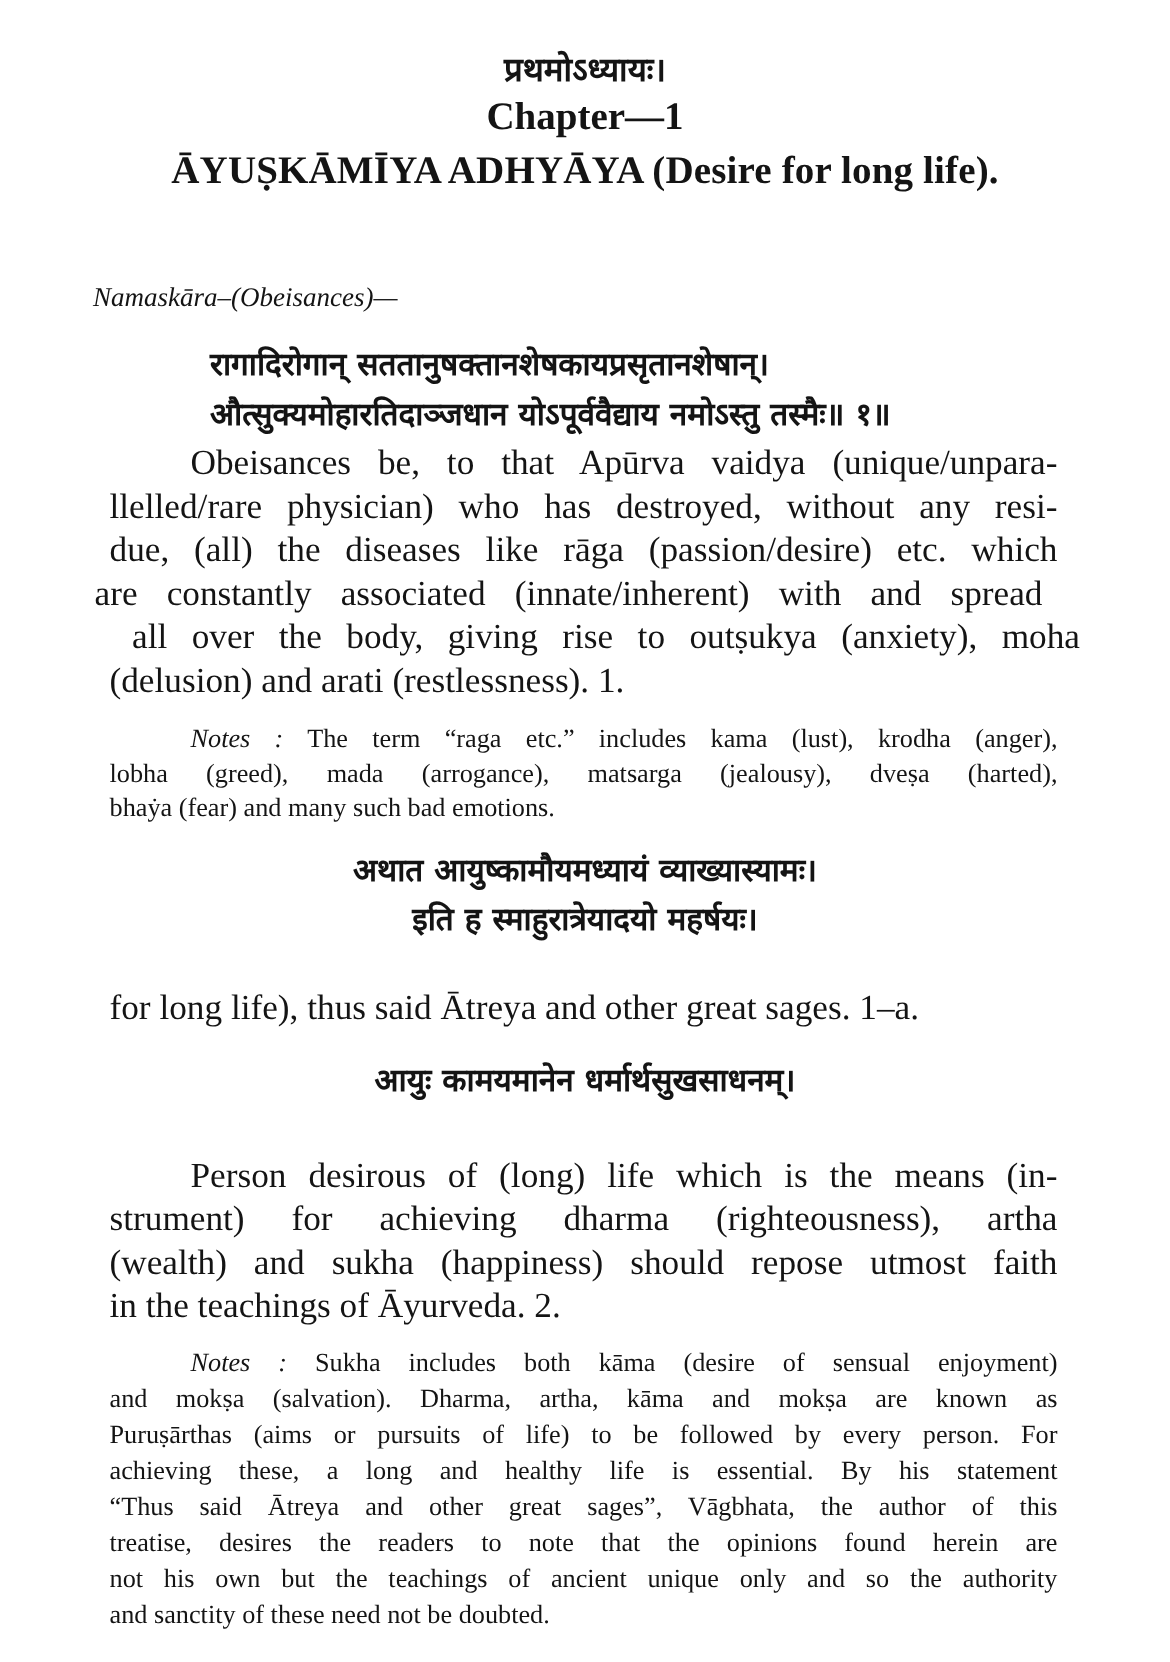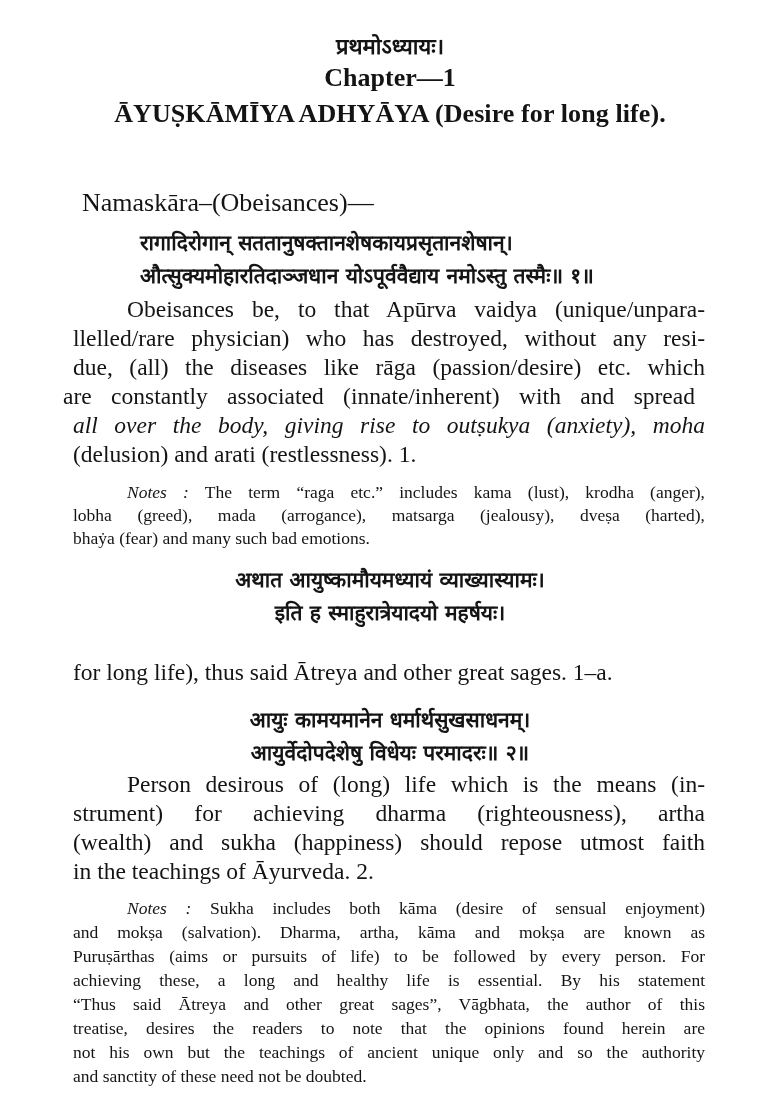--- a/index.html
+++ b/index.html
@@ -6,21 +6,21 @@
   body {
     width: 780px; height: 1108px; overflow: hidden; position: relative;
     font-family: "Liberation Serif", "DejaVu Serif", serif; color: #141414;
   }
   .page { position: absolute; left: 0; top: 0; width: 780px; height: 887px; }
   .center { position: absolute; left: 0; width: 780px; text-align: center; white-space: nowrap; }
   .line { position: absolute; white-space: nowrap; }
   .sk-title { top: 30px; font-size: 22px; font-weight: bold; font-family: "DejaVu Sans", sans-serif; }
   .chapter { top: 63px; font-size: 26px; font-weight: bold; }
   .main-title { top: 99px; font-size: 26px; font-weight: bold; letter-spacing: 0.1px; }
-  .section-head { left: 82px; top: 188px; font-size: 26px; }
+  .section-head { left: 62px; top: 188px; font-size: 18px; font-style: italic; }
   .sk { font-family: "DejaVu Sans", sans-serif; font-size: 21px; font-weight: bold; }
   .body-text { font-size: 23.5px; }
   .note-text { font-size: 17.5px; }
   .note-label { font-style: italic; }
   .just { text-align: justify; text-align-last: justify; display: block; width: 632px; }
 </style>
 </head>
 <body>
 
 <div class="page">
@@ -31,34 +31,33 @@
 
   <div class="line section-head">Namaskāra–(Obeisances)—</div>
 
   <div class="line sk" style="left:140px; top:228px;">रागादिरोगान् सततानुषक्तानशेषकायप्रसृतानशेषान्।</div>
   <div class="line sk" style="left:140px; top:261px;">औत्सुक्यमोहारतिदाञ्जधान योऽपूर्ववैद्याय नमोऽस्तु तस्मैः॥ १॥</div>
 
   <div class="line body-text just" style="left:73px; top:296px; width:632px; text-indent:54px;">Obeisances be, to that Apūrva vaidya (unique/unpara-</div>
   <div class="line body-text just" style="left:73px; top:325px;">llelled/rare physician) who has destroyed, without any resi-</div>
   <div class="line body-text just" style="left:73px; top:354px;">due, (all) the diseases like rāga (passion/desire) etc. which</div>
   <div class="line body-text just" style="left:63px; top:383px;">are constantly associated (innate/inherent) with and spread</div>
-  <div class="line body-text just" style="left:73px; top:412px;font-style:italic;">all over the body, giving rise to outṣukya (anxiety), moha</div>
+  <div class="line body-text just" style="left:88px; top:412px;">all over the body, giving rise to outṣukya (anxiety), moha</div>
   <div class="line body-text" style="left:73px; top:441px;">(delusion) and arati (restlessness). 1.</div>
 
   <div class="line note-text" style="left:127px; top:482px; width:578px; text-align:justify; text-align-last:justify;"><span class="note-label">Notes :</span><span> The term “raga etc.” includes  kama (lust), krodha (anger),</span></div>
   <div class="line note-text just" style="left:73px; top:505px;">lobha (greed), mada (arrogance), matsarga (jealousy), dveṣa (harted),</div>
   <div class="line note-text" style="left:73px; top:528px;">bhaẏa (fear) and many such bad emotions.</div>
 
   <div class="center sk" style="top:565px;">अथात आयुष्कामौयमध्यायं व्याख्यास्यामः।</div>
   <div class="center sk" style="top:598px;">इति ह स्माहुरात्रेयादयो महर्षयः।</div>
 
   <div class="line body-text" style="left:73px; top:659px;">for long life), thus said Ātreya and other great sages. 1–a.</div>
 
   <div class="center sk" style="top:705px;">आयुः कामयमानेन धर्मार्थसुखसाधनम्।</div>
-  <div class="center sk" style="top:738px;">आयुर्वेदोपदेशेषु विधेयः परमादरः॥ २॥</div>
 
   <div class="line body-text" style="left:127px; top:771px; width:578px; text-align:justify; text-align-last:justify;">Person desirous of (long) life which is the means (in-</div>
   <div class="line body-text just" style="left:73px; top:800px;">strument) for achieving dharma (righteousness), artha</div>
   <div class="line body-text just" style="left:73px; top:829px;">(wealth) and sukha (happiness) should repose utmost faith</div>
   <div class="line body-text" style="left:73px; top:858px;">in the teachings of Āyurveda. 2.</div>
 
   <div class="line note-text" style="left:127px; top:898px; width:578px; text-align:justify; text-align-last:justify;"><span class="note-label">Notes :</span><span> Sukha includes both kāma (desire of sensual enjoyment)</span></div>
   <div class="line note-text just" style="left:73px; top:922px;">and mokṣa (salvation). Dharma, artha, kāma and mokṣa are known as</div>
   <div class="line note-text just" style="left:73px; top:946px;">Puruṣārthas (aims or pursuits of life) to be followed by every person. For</div>
   <div class="line note-text just" style="left:73px; top:970px;">achieving these, a long and healthy life is essential. By his statement</div>

